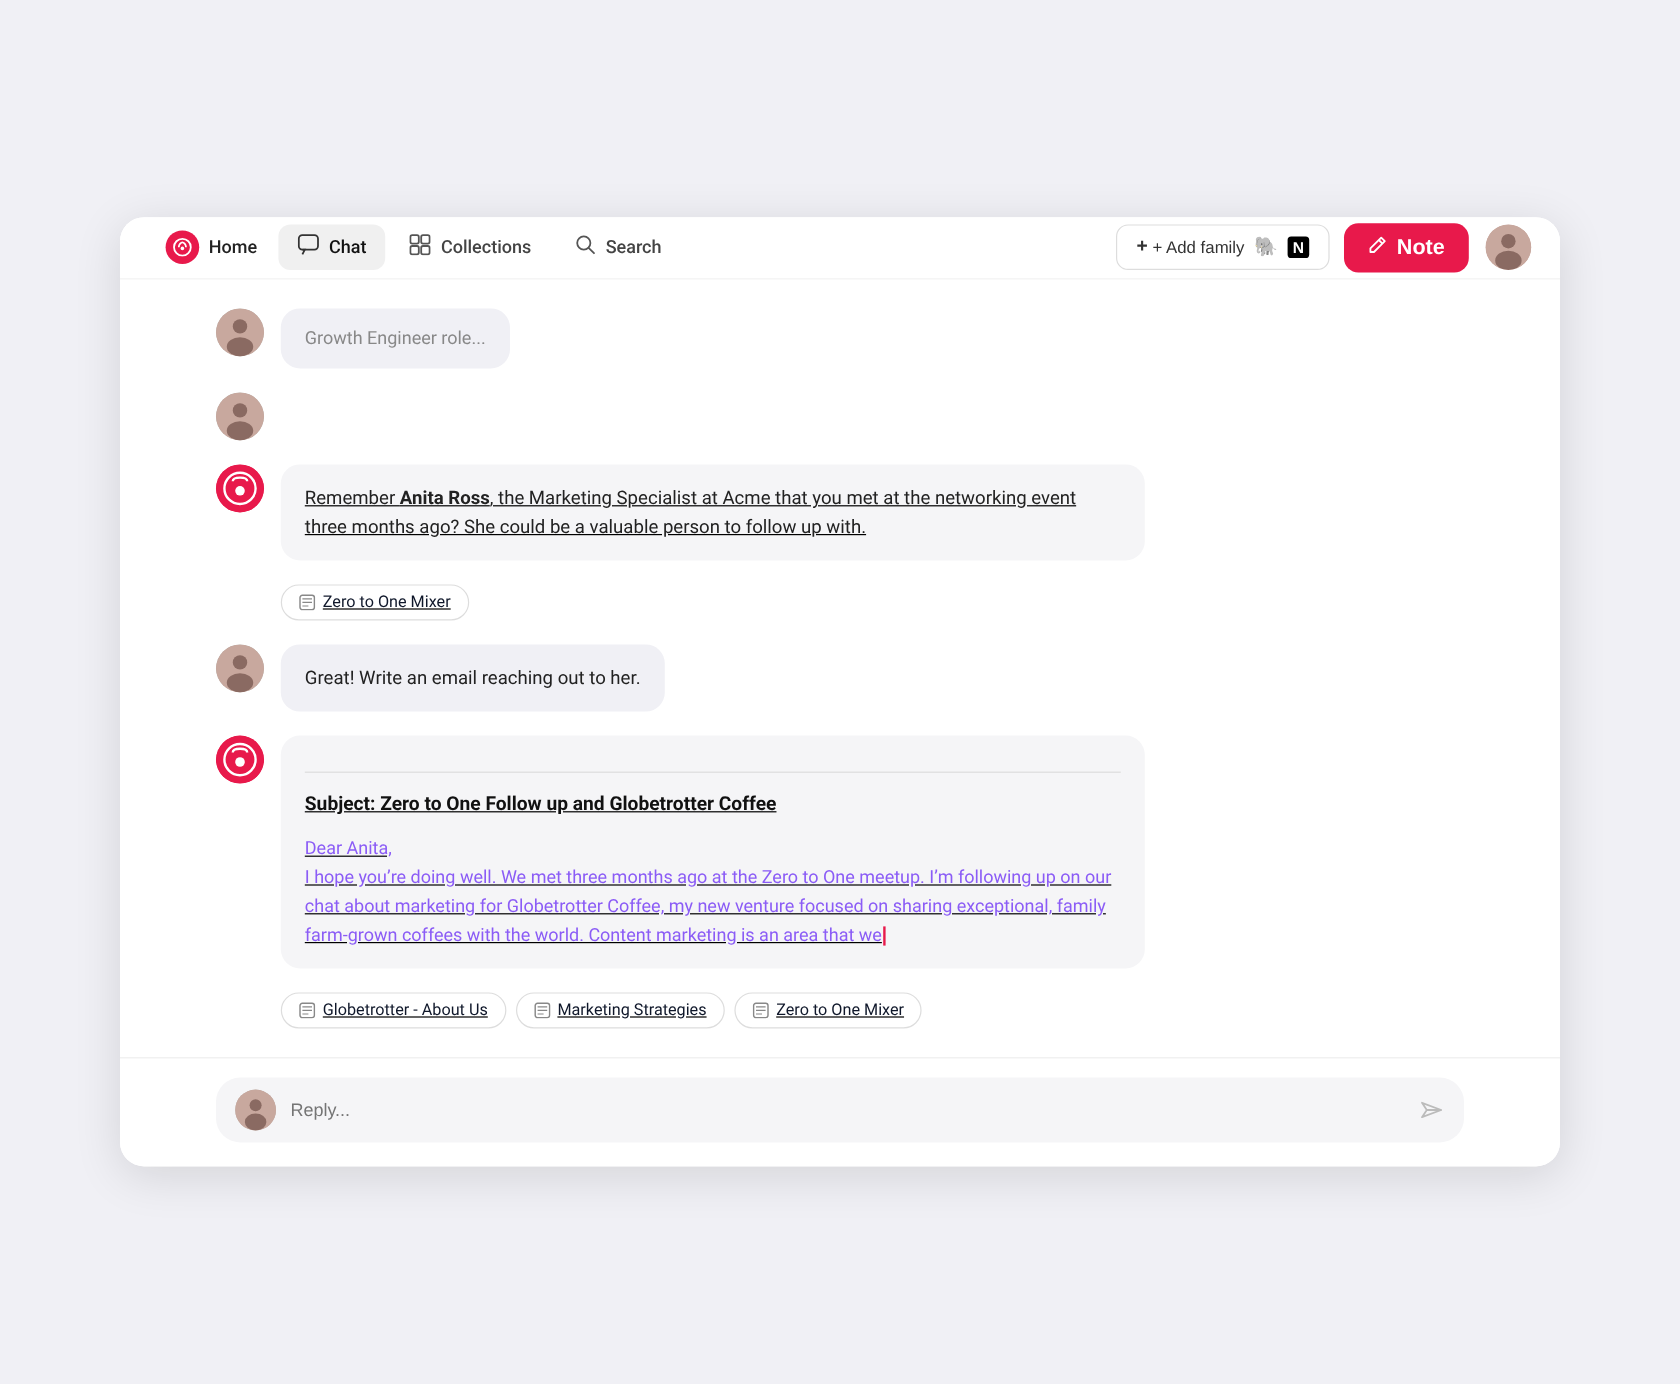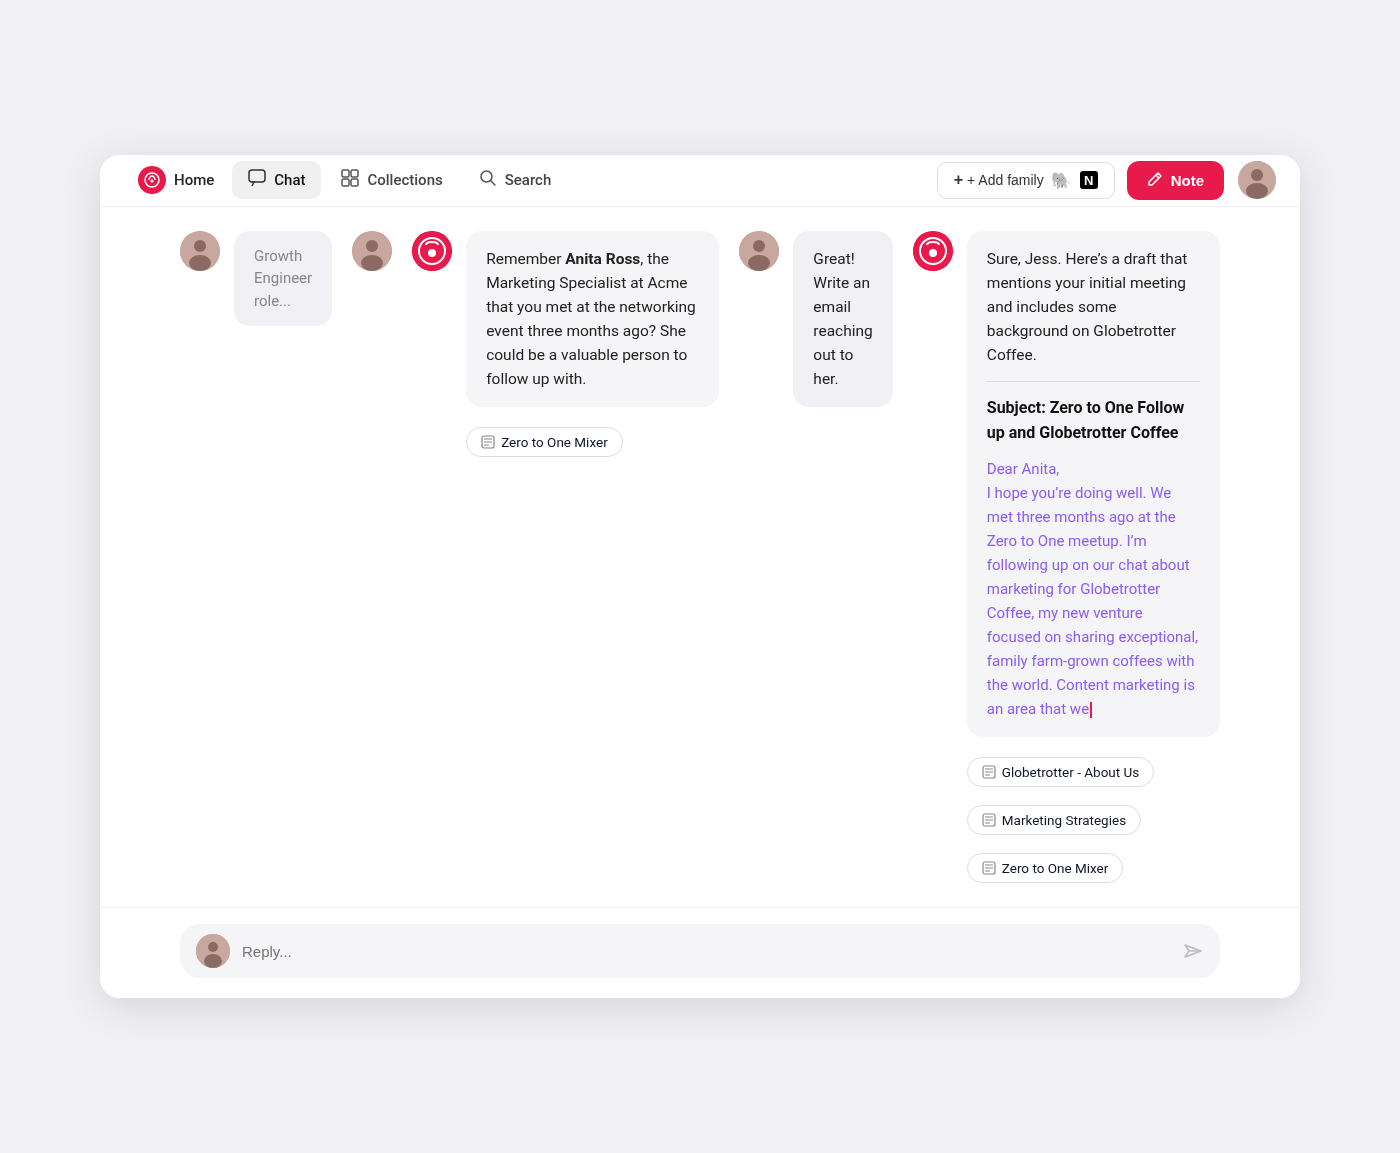--- a/index.html
+++ b/index.html
@@ -92,21 +92,21 @@
     .note-btn {
       display: flex;
       align-items: center;
       gap: 8px;
       padding: 10px 20px;
       background: #E8194B;
       color: white;
       border: none;
       border-radius: 12px;
       cursor: pointer;
-      font-size: 15px;
+      font-size: 18px;
       font-weight: 600;
       margin-left: 8px;
     }
     .avatar-circle {
       width: 38px;
       height: 38px;
       border-radius: 50%;
       overflow: hidden;
       margin-left: 10px;
       cursor: pointer;
@@ -115,21 +115,21 @@
       align-items: center;
       justify-content: center;
       font-size: 18px;
     }
     
     .chat-area {
       flex: 1;
       overflow-y: auto;
       padding: 24px 80px;
       display: flex;
-      flex-direction: row;
+      flex-direction: column;
       gap: 20px;
       background: #fff;
     }
     .message-row {
       display: flex;
       align-items: flex-start;
       gap: 14px;
     }
     .message-row.user { justify-content: flex-start; }
     .message-row.bot { justify-content: flex-start; }
@@ -149,20 +149,21 @@
       background: #E8194B;
       color: white;
       font-size: 16px;
       font-weight: bold;
     }
     .msg-avatar.user-avatar {
       background: #b8a8a0;
     }
     .msg-content {
       max-width: 720px;
+      text-decoration: underline;
     }
     .bubble {
       background: #f0f0f5;
       border-radius: 16px;
       padding: 16px 20px;
       font-size: 15.5px;
       color: #222;
       line-height: 1.55;
     }
     .bubble.bot-bubble {
@@ -416,21 +417,20 @@
       <div class="msg-avatar bot-avatar">
         <svg width="40" height="40" viewBox="0 0 40 40">
           <circle cx="20" cy="20" r="20" fill="#E8194B"></circle>
           <circle cx="20" cy="20" r="13" stroke="white" stroke-width="2" fill="none"></circle>
           <circle cx="20" cy="22" r="4" fill="white"></circle>
           <path d="M14 14 C14 10 26 10 26 14" stroke="white" stroke-width="2" fill="none"></path>
         </svg>
       </div>
       <div class="msg-content">
         <div class="bubble bot-bubble">
-          <div>Sure, Jess. Here’s a draft that mentions your initial meeting and includes some background on Globetrotter Coffee.</div>
           <div class="email-section">
             <div class="email-subject">Subject: Zero to One Follow up and Globetrotter Coffee</div>
             <div class="email-body">
               <span>Dear Anita,</span><br>
               <span>I hope you’re doing well. We met three months ago at the Zero to One meetup. I’m following up on our chat about marketing for Globetrotter Coffee, my new venture focused on sharing exceptional, family farm-grown coffees with the world. Content marketing is an area that we</span><span class="cursor-blink"></span>
             </div>
           </div>
         </div>
         <div class="source-tags-row">
           <div class="source-tag">

